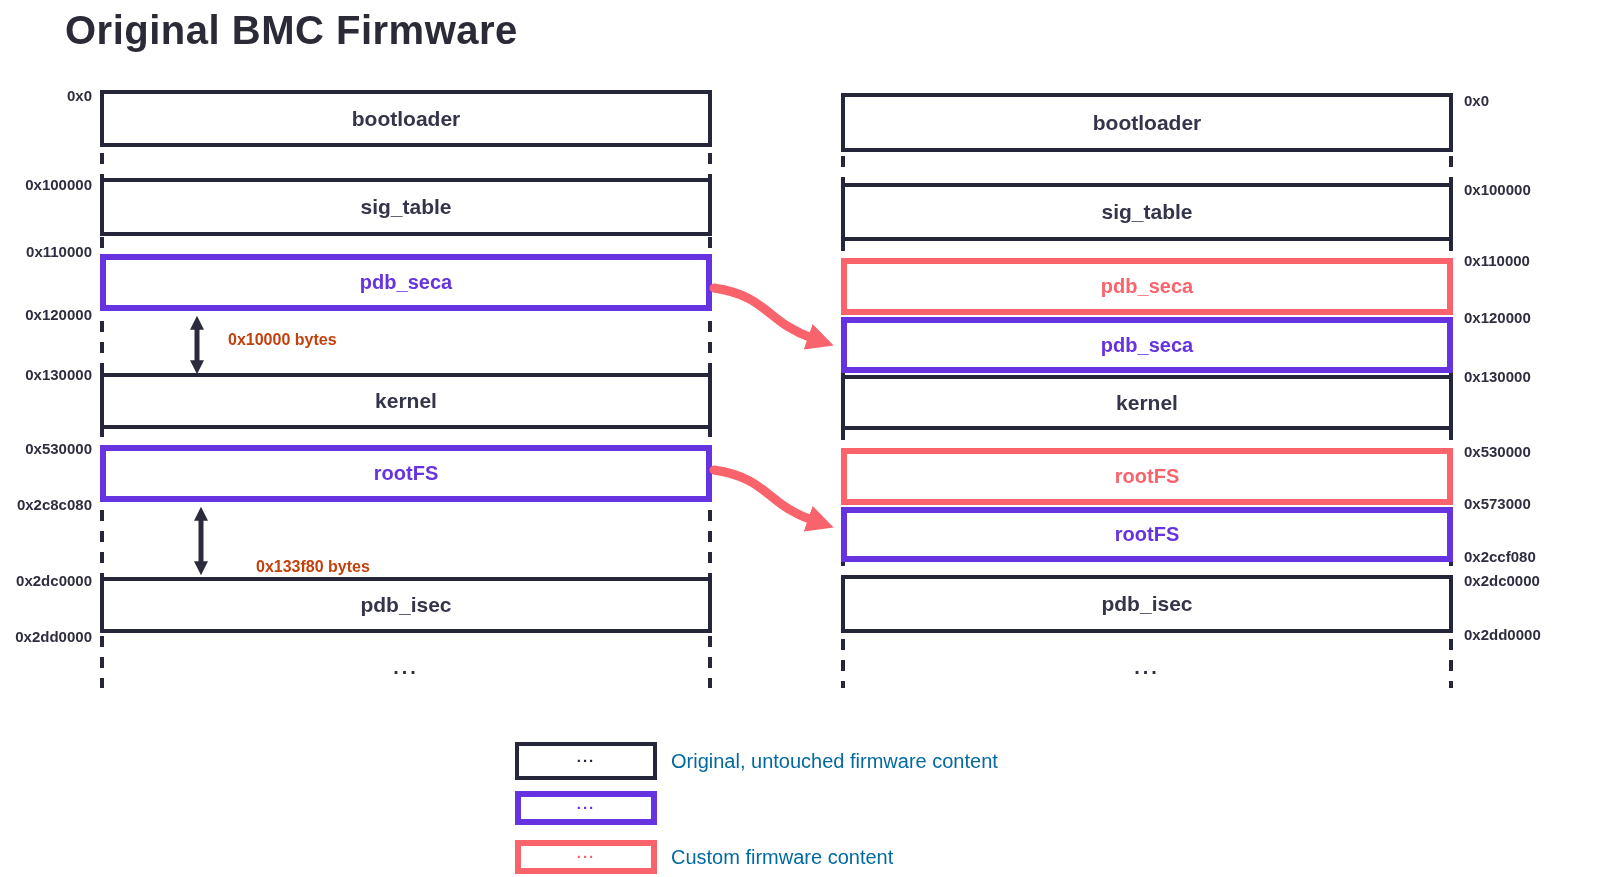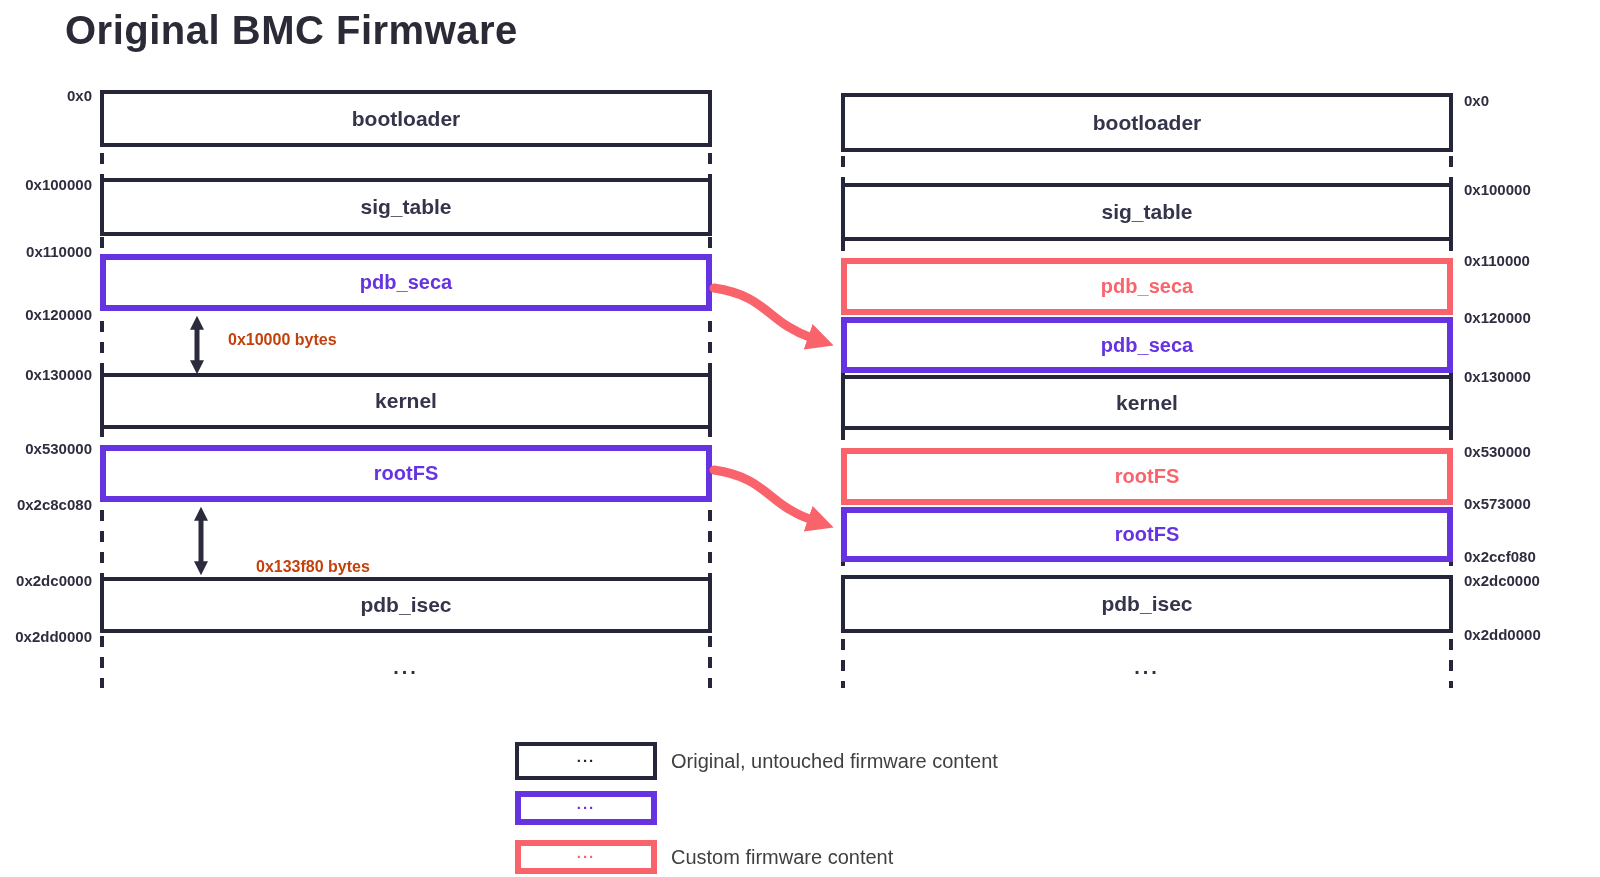--- a/index.html
+++ b/index.html
@@ -56,21 +56,21 @@
     width:142px;box-sizing:border-box;flex:0 0 auto;
     display:flex;align-items:center;justify-content:center;background:var(--bg);
   }
   .lg-box--untouched{height:38px;border:4px solid var(--dark);}
   .lg-box--moved{height:34px;border:6px solid var(--purple);}
   .lg-box--custom{height:34px;border:6px solid var(--red);}
   .lg-dots{font-size:15px;font-weight:bold;letter-spacing:2px;transform:translateY(-30%);}
   .lg-dots--untouched{color:var(--dark);}
   .lg-dots--moved{color:var(--purple);}
   .lg-dots--custom{color:var(--red);}
-  .lg-label{font-size:20px;font-weight:500;color:#404040;white-space:nowrap;}
+  .lg-label{font-size:20px;font-weight:500;color:#0369a1;white-space:nowrap;}
 </style>
 </head>
 <body>
 
 <div class="canvas">
 
   <div class="title title--left">Original BMC Firmware</div>
 
   <div class="dashv" style="left:100px;top:90px;height:598px;"></div>
   <div class="dashv" style="left:708px;top:90px;height:598px;"></div>

